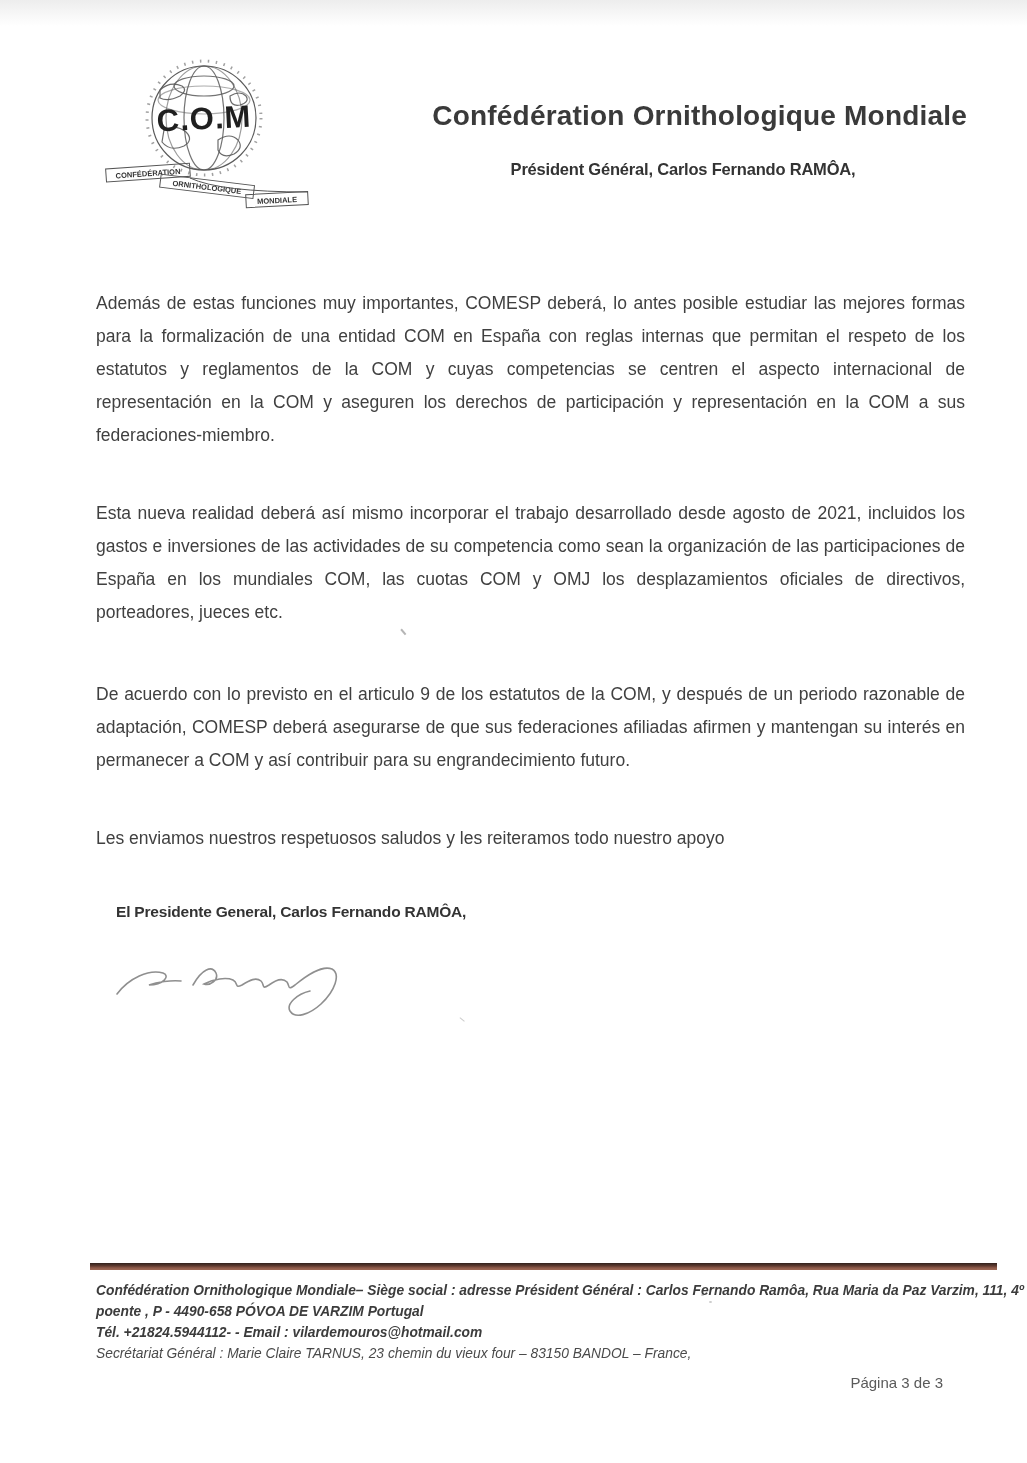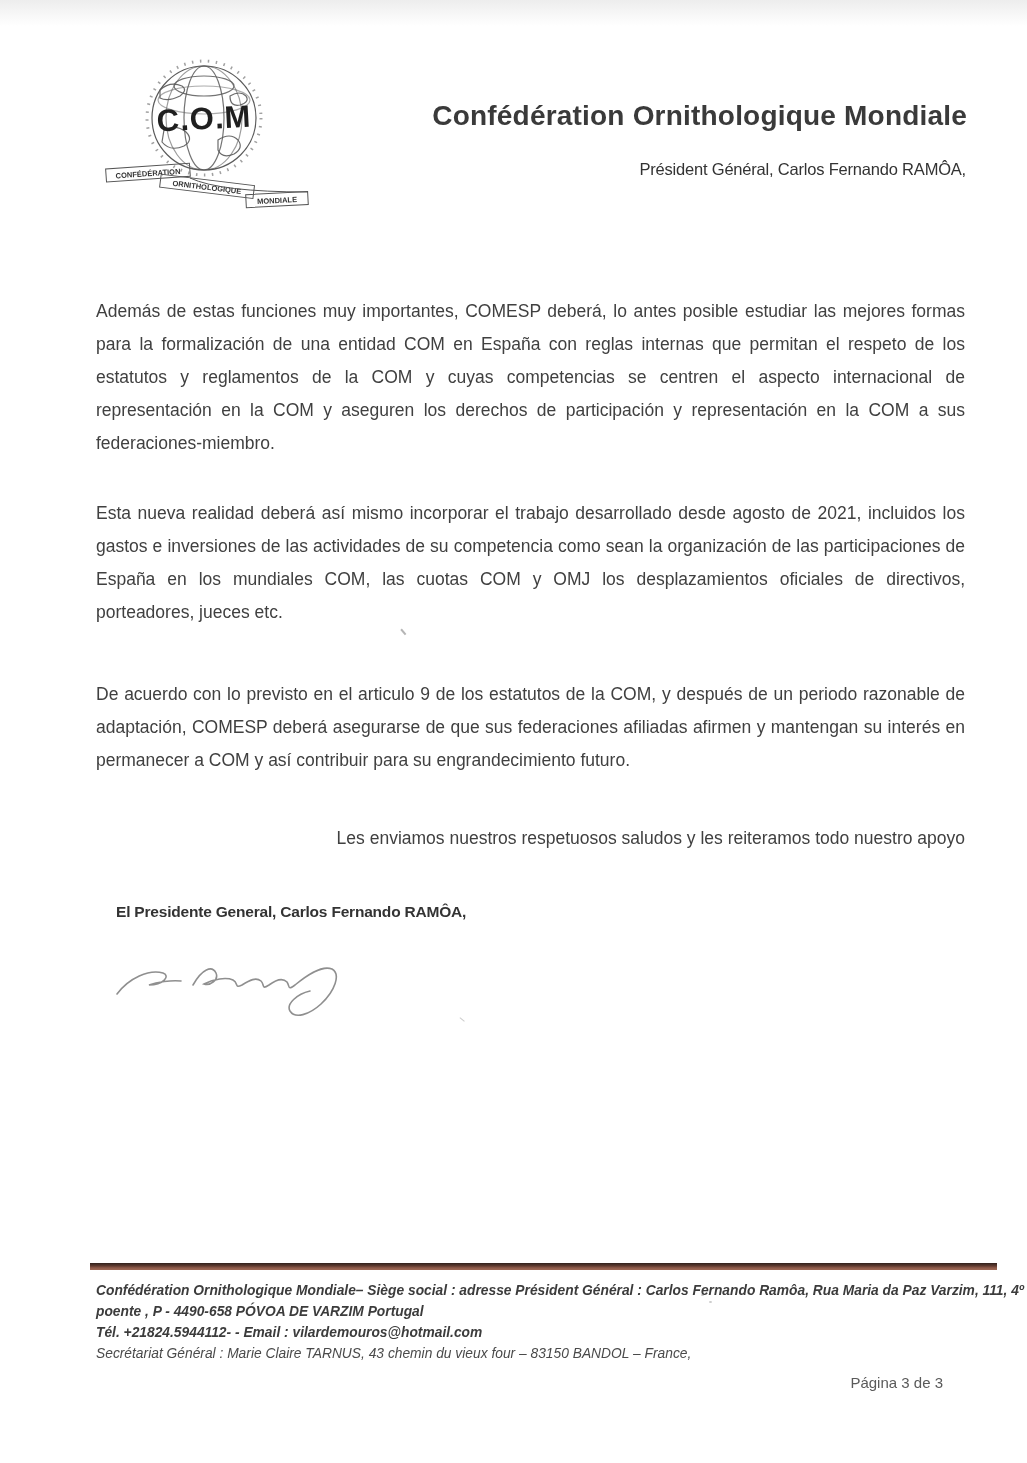--- a/index.html
+++ b/index.html
@@ -19,33 +19,33 @@
   }
   .logo{position:absolute;left:98px;top:56px;width:240px;height:158px;}
   .doc-title{
     position:absolute;left:360px;right:60px;top:100px;
     text-align:right;
     font-size:28px;font-weight:bold;color:#3a3a3a;
     letter-spacing:0.2px;
   }
   .doc-subtitle{
     position:absolute;left:400px;right:61px;top:160px;
-    text-align:right;
-    font-size:16.5px;font-weight:normal;color:#333;
+    text-align:center;
+    font-size:16.5px;font-weight:bold;color:#333;
     letter-spacing:-0.2px;
   }
   .body-block{
     position:absolute;left:96px;right:62px;
     font-size:17.5px;line-height:33px;
     text-align:justify;color:#404040;
   }
-  .p1{top:287px;margin-top:8px;}
+  .p1{top:287px;}
   .p2{top:497px;}
   .p3{top:670px;margin-top:8px;}
-  .closing{top:822px;text-align:right;}
+  .closing{top:822px;text-align:left;}
   .sig-title{
     position:absolute;left:96px;top:903px;
     font-size:15.5px;font-weight:bold;color:#333;
     letter-spacing:-0.2px;
     margin-left:20px;
   }
   .signature{position:absolute;left:105px;top:936px;width:270px;height:100px;}
   .footer-rule{
     position:absolute;left:90px;top:1263px;width:907px;height:7px;
     background:linear-gradient(#30211d 0%, #5d392f 40%, #8d5a4a 70%, #a06a57 100%);
@@ -123,17 +123,17 @@
   <div class="artifact a1"></div>
   <div class="artifact a2"></div>
   <div class="artifact a3"></div>
   <div class="artifact a4"></div>
 
   <div class="footer-rule"></div>
   <div class="footer">
     <div class="ln bold">Confédération Ornithologique Mondiale– Siège social : adresse Président Général : Carlos Fernando Ramôa, Rua Maria da Paz Varzim, 111, 4º andar</div>
     <div class="ln bold">poente , P - 4490-658 PÓVOA DE VARZIM Portugal</div>
     <div class="ln bold">Tél. +21824.5944112- - Email : vilardemouros@hotmail.com</div>
-    <div class="ln reg">Secrétariat Général : Marie Claire TARNUS, 43 chemin du vieux four – 83150 BANDOL – France,</div>
+    <div class="ln reg">Secrétariat Général : Marie Claire TARNUS, 23 chemin du vieux four – 83150 BANDOL – France,</div>
   </div>
   <div class="page-number">Página 3 de 3</div>
 
 </div>
 
 </body></html>

